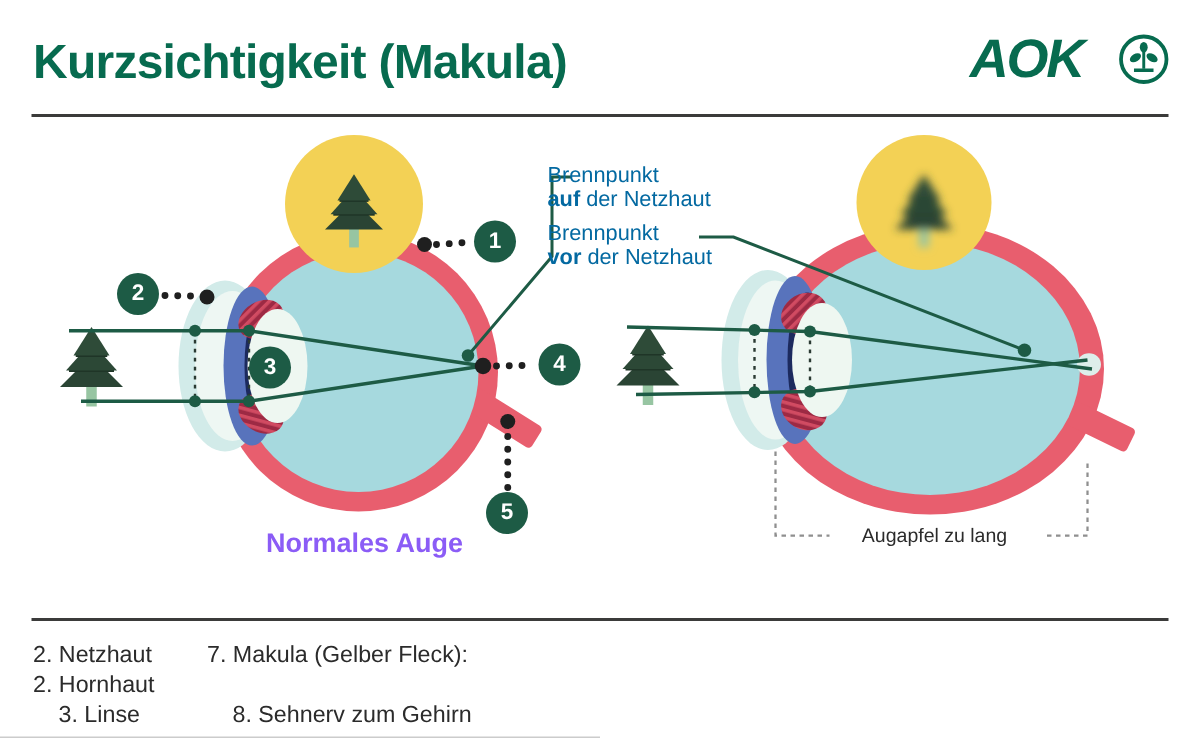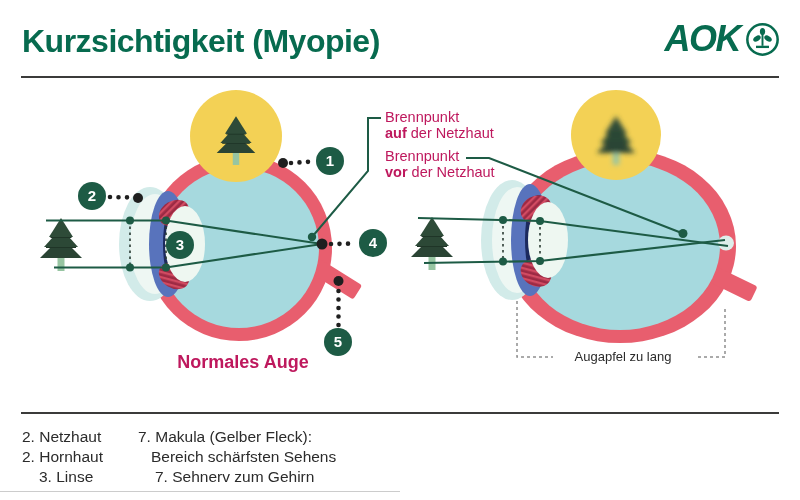--- a/index.html
+++ b/index.html
@@ -10,21 +10,21 @@
   }
   .stage{position:relative;width:800px;height:500px;}
   .abs{position:absolute;}
 
   
   .page-title{
     left:22px;top:23px;
     font-size:32px;font-weight:bold;letter-spacing:-0.5px;
     color:#076b4f;
   }
-  .logo{right:20px;top:20px;display:flex;align-items:center;gap:5px;}
+  .logo{right:20px;top:20px;display:flex;align-items:center;gap:23px;}
   .logo-text{
     font-size:36px;font-weight:bold;font-style:italic;
     letter-spacing:-1.5px;color:#076b4f;line-height:38px;
   }
   .rule{left:21px;width:758px;height:2px;background:#3b3b3a;}
   .rule-top{top:76px;}
   .rule-legend{top:412px;}
   .bottom-artifact{left:0;top:491px;width:400px;height:1px;background:#cccccc;}
 
   
@@ -37,30 +37,30 @@
     text-align:center;
   }
   .badge-1{left:316px;top:147px;}
   .badge-2{left:78px;top:182px;}
   .badge-3{left:166px;top:231px;}
   .badge-4{left:359px;top:229px;}
   .badge-5{left:324px;top:328px;}
 
   
   .focal-label{
-    left:385px;font-size:14.5px;line-height:15.5px;color:#be185d;
+    left:365px;font-size:14.5px;line-height:15.5px;color:#0369a1;
   }
   .focal-label-on{top:110px;}
   .focal-label-before{top:149px;}
   .focal-label b{font-weight:bold;}
 
   
   .caption-normal{
     left:243px;top:352px;transform:translateX(-50%);
-    font-size:18px;font-weight:bold;color:#be185d;white-space:nowrap;
+    font-size:18px;font-weight:bold;color:#8b5cf6;white-space:nowrap;
   }
   .caption-myopia{
     left:623px;top:348px;transform:translateX(-50%);
     text-align:center;color:#2b2b2b;white-space:nowrap;
   }
   .caption-myopia .l1{font-size:17.5px;font-weight:bold;}
   .caption-myopia .l2{font-size:13px;margin-top:1px;}
 
   
   .legend-item{font-size:15.5px;color:#2b2b2b;white-space:nowrap;}
@@ -182,21 +182,21 @@
 
     <polyline points="466,158 489,158 683,233.5" stroke="#1d5b45" stroke-width="2" fill="none"></polyline>
     <circle cx="683" cy="233.5" r="4.5" fill="#1d5b45"></circle>
 
     <g stroke="#8f8f8f" stroke-width="1.5" stroke-dasharray="3 3" fill="none">
       <polyline points="517,301 517,357 553,357"></polyline>
       <polyline points="725,309 725,357 696,357"></polyline>
     </g>
   </svg>
 
-  <div class="abs page-title">Kurzsichtigkeit (Myopie)</div>
+  <div class="abs page-title">Kurzsichtigkeit (Makula)</div>
 
   <div class="abs logo">
     <span class="logo-text">AOK</span>
     <svg width="35" height="35" viewBox="0 0 36 36">
       <circle cx="18" cy="18" r="15.6" fill="none" stroke="#076b4f" stroke-width="2.6"></circle>
       <line x1="18" y1="12" x2="18" y2="24.5" stroke="#076b4f" stroke-width="2"></line>
       <ellipse cx="18" cy="9.8" rx="2.7" ry="3.7" fill="#076b4f"></ellipse>
       <ellipse cx="12.3" cy="17" rx="4.2" ry="2.6" fill="#076b4f" transform="rotate(-32 12.3 17)"></ellipse>
       <ellipse cx="23.7" cy="17" rx="4.2" ry="2.6" fill="#076b4f" transform="rotate(32 23.7 17)"></ellipse>
       <line x1="11.3" y1="25.6" x2="24.7" y2="25.6" stroke="#076b4f" stroke-width="2.4"></line>
@@ -223,17 +223,16 @@
   <div class="abs caption-normal">Normales Auge</div>
   <div class="abs caption-myopia">
     <div class="l2">Augapfel zu lang</div>
   </div>
 
   <div class="abs rule rule-legend"></div>
   <div class="abs legend-item lg-c1 lg-r1">2. Netzhaut</div>
   <div class="abs legend-item lg-c1 lg-r2">2. Hornhaut</div>
   <div class="abs legend-item lg-c1 lg-r3">3. Linse</div>
   <div class="abs legend-item lg-c2 lg-r1">7. Makula (Gelber Fleck):</div>
-  <div class="abs legend-item lg-c2i lg-r2">Bereich schärfsten Sehens</div>
-  <div class="abs legend-item lg-c2 lg-r3">7. Sehnerv zum Gehirn</div>
+  <div class="abs legend-item lg-c2 lg-r3">8. Sehnerv zum Gehirn</div>
 
   <div class="abs bottom-artifact"></div>
 </div>
 
 </body></html>

